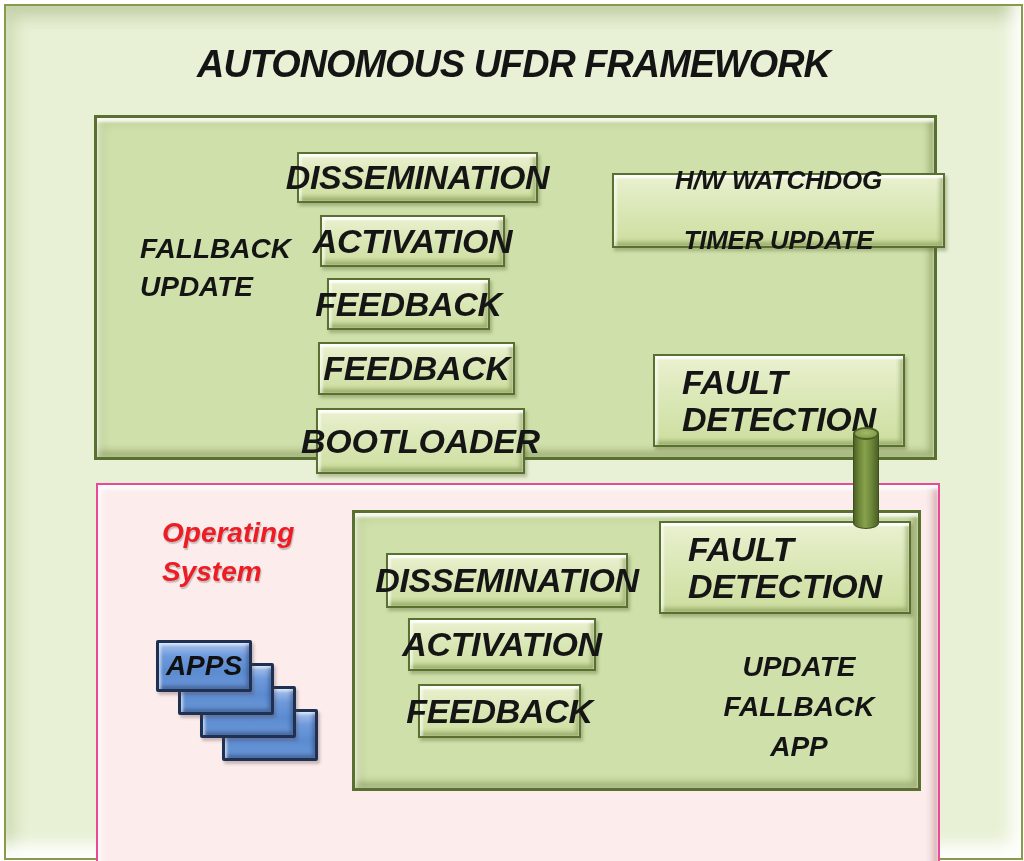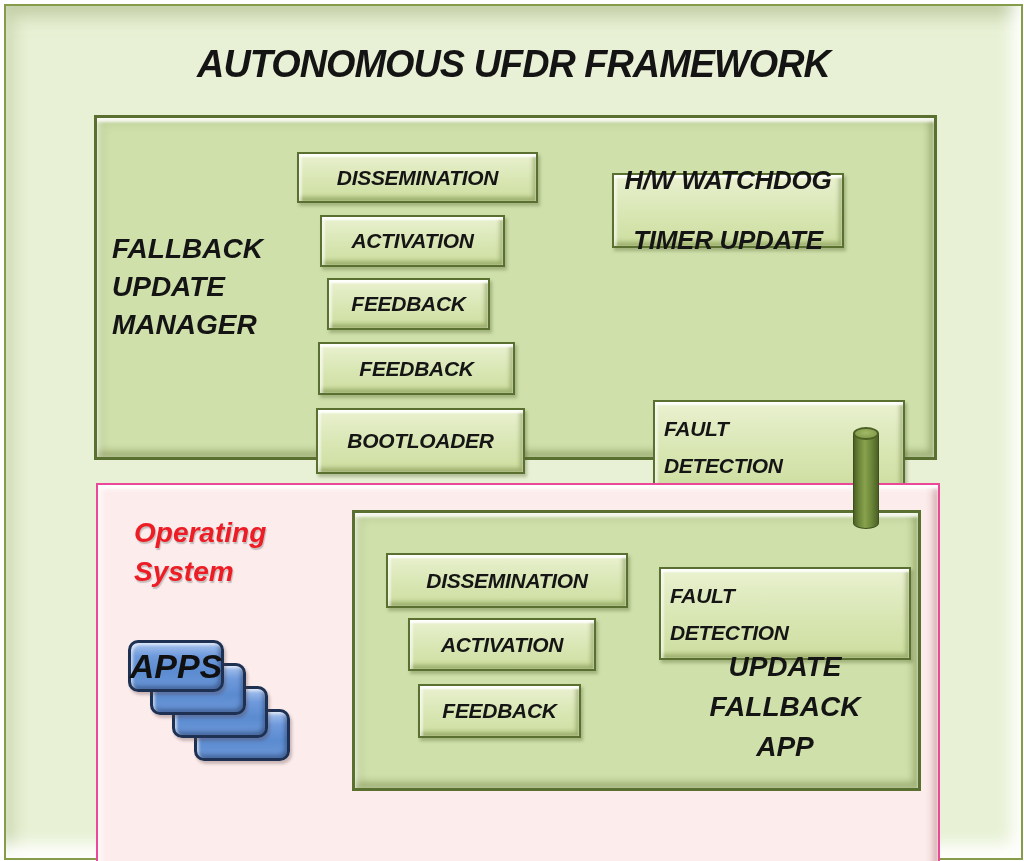--- a/index.html
+++ b/index.html
@@ -36,27 +36,27 @@
   .pill{
     position:absolute;
     background:linear-gradient(180deg,#eaf1d0 0%,#dbe8b8 45%,#cdde9f 100%);
     border:2px solid #5a7030;
     box-shadow:
       inset 0 3px 2px rgba(255,255,255,.95),
       inset 3px 0 2px rgba(255,255,255,.55),
       inset -3px -4px 4px rgba(95,115,45,.45),
       2px 3px 3px rgba(80,95,40,.35);
     display:flex;align-items:center;justify-content:center;
-    font-weight:bold;font-size:21px;letter-spacing:-0.3px;color:#151515;
+    font-weight:bold;font-size:34px;letter-spacing:-0.3px;color:#151515;
     text-align:center;
   }
   .pill.two-line{flex-direction:column;line-height:33px;font-size:26px;}
   .pill.fault{flex-direction:column;align-items:flex-start;justify-content:center;
-    padding-left:9px;line-height:37px;text-align:right;margin-top:46px;}
-  .label-lines div{display:block;}
+    padding-left:27px;line-height:37px;text-align:right;}
+  .label-lines div{display:block;margin-left:28px;}
   .mgr-label{
     position:absolute;left:15px;top:112px;width:230px;
     font-size:28px;font-weight:bold;line-height:38px;color:#141414;
   }
   
   .pinkbox{
     position:absolute;left:90px;top:477px;width:844px;height:415px;
     background:#fcecec;border:2px solid #ec4899;
     box-shadow:
       inset 0 3px 3px rgba(255,255,255,.95),
@@ -65,27 +65,27 @@
   }
   .os-label{
     position:absolute;left:36px;top:28px;
     font-size:28px;font-weight:bold;line-height:39px;color:#ee1c24;
     text-shadow:1px 1.5px 1px rgba(130,130,130,.45);
   }
   
   .app-layer{
     position:absolute;width:96px;height:52px;
     background:linear-gradient(180deg,#a9c4ee 0%,#6f9adc 28%,#5b8bd0 62%,#6b97d8 100%);
-    border:3px solid #1e3152;border-radius:10px;
+    border:3px solid #1e3152;border-radius:2px;
     box-shadow:
       inset 2px 2px 3px rgba(255,255,255,.65),
       inset -2px -3px 4px rgba(20,40,80,.45),
       2px 3px 3px rgba(90,60,60,.30);
     display:flex;align-items:center;justify-content:center;
-    font-size:34px;font-weight:bold;color:#101010;
+    font-size:28px;font-weight:bold;color:#101010;margin-left:28px;
   }
   .usa-label{
     position:absolute;left:304px;top:134px;width:252px;text-align:center;
     font-size:28px;font-weight:bold;line-height:40px;color:#141414;
   }
   
   .cyl-body{
     position:absolute;left:847px;top:427px;width:26px;height:96px;
     background:linear-gradient(90deg,#4c6125 0%,#6d873a 22%,#87a14c 45%,#6d873a 72%,#4c6125 100%);
     border:1px solid #3d501e;
@@ -105,30 +105,29 @@
 <div class="page">
   <div class="frame">
 
     <div class="title">AUTONOMOUS UFDR FRAMEWORK</div>
 
     <div class="bigbox" style="left:88px;top:109px;width:843px;height:345px;">
 
       <div class="mgr-label label-lines">
         <div>FALLBACK</div>
         <div>UPDATE</div>
-        <div>MANAGER</div>
       </div>
 
       <div class="pill" style="left:200px;top:34px;width:241px;height:51px;">DISSEMINATION</div>
       <div class="pill" style="left:223px;top:97px;width:185px;height:52px;">ACTIVATION</div>
       <div class="pill" style="left:230px;top:160px;width:163px;height:52px;">FEEDBACK</div>
       <div class="pill" style="left:221px;top:224px;width:197px;height:53px;">FEEDBACK</div>
       <div class="pill" style="left:219px;top:290px;width:209px;height:66px;">BOOTLOADER</div>
 
-      <div class="pill two-line" style="left:515px;top:55px;width:232px;height:75px;gap:27px;">
+      <div class="pill two-line" style="left:515px;top:55px;width:333px;height:75px;gap:27px;">
         <div>H/W WATCHDOG</div>
         <div>TIMER UPDATE</div>
       </div>
 
       <div class="pill fault" style="left:556px;top:236px;width:252px;height:93px;">
         <div>FAULT</div>
         <div>DETECTION</div>
       </div>
     </div>
 

